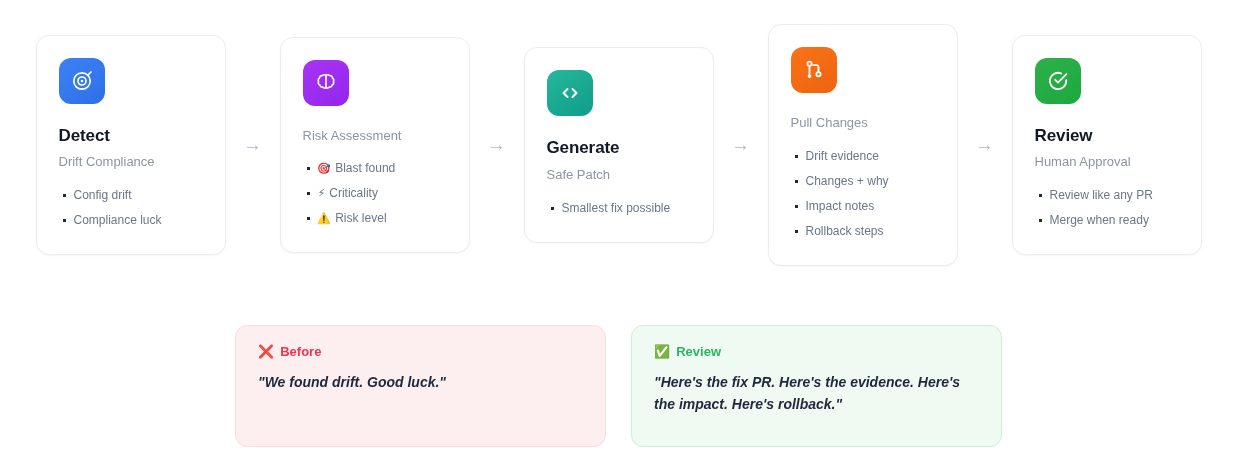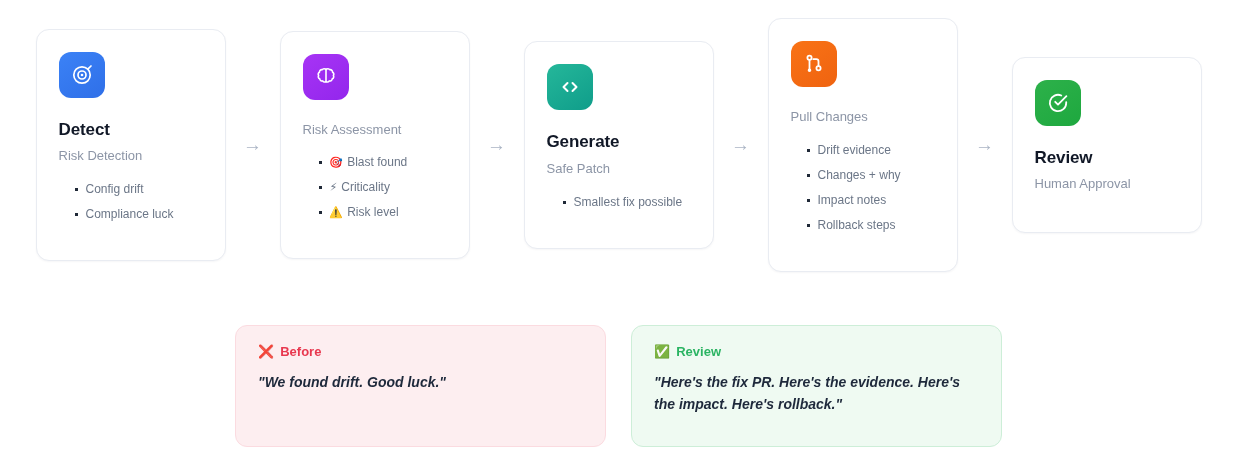--- a/index.html
+++ b/index.html
@@ -68,21 +68,21 @@
     line-height: 1.15;
   }
   .step-subtitle {
     font-size: 13px;
     color: #8c95a6;
     margin: 0 0 18px 0;
     line-height: 1.2;
   }
   .step-list {
     list-style: none;
-    margin: 16px;
+    margin: 4px;
     padding: 0;
   }
   .step-list li {
     font-size: 12px;
     color: #6b7687;
     line-height: 1.25;
     margin-bottom: 10px;
     padding-left: 11px;
     position: relative;
     white-space: nowrap;
@@ -166,21 +166,21 @@
     <div class="step-card">
       <div class="icon-tile tile-blue">
         <svg width="24" height="24" viewBox="0 0 24 24" fill="none" stroke="#fff" stroke-width="1.7" stroke-linecap="round">
           <circle cx="12" cy="12" r="8.2"></circle>
           <circle cx="12" cy="12" r="4"></circle>
           <circle cx="12" cy="12" r="1.3" fill="#fff" stroke="none"></circle>
           <path d="M17.8 6.2 L21 3"></path>
         </svg>
       </div>
       <div class="step-title">Detect</div>
-      <div class="step-subtitle">Risk Detection</div>
+      <div class="step-subtitle">Drift Compliance</div>
       <ul class="step-list">
         <li><span>Config drift</span></li>
         <li><span>Compliance luck</span></li>
       </ul>
     </div>
     <div class="arrow">
       <span style="font-size: 19px;">→</span>
     </div>
     <div class="step-card">
       <div class="icon-tile tile-purple">
@@ -239,20 +239,24 @@
     </div>
     <div class="step-card">
       <div class="icon-tile tile-green">
         <svg width="24" height="24" viewBox="0 0 24 24" fill="none" stroke="#fff" stroke-width="1.8" stroke-linecap="round" stroke-linejoin="round">
           <path d="M20.2 11.1v.9a8.2 8.2 0 1 1-4.9-7.5"></path>
           <polyline points="20.4,5.2 12,13.6 9.2,10.8"></polyline>
         </svg>
       </div>
       <div class="step-title">Review</div>
       <div class="step-subtitle">Human Approval</div>
+      <ul class="step-list">
+        <li><span>Review like any PR</span></li>
+        <li><span>Merge when ready</span></li>
+      </ul>
     </div>
   </div>
 
 <div id="compare">
   <div class="compare-card before-card">
     <div class="compare-label before-label">
       <span class="label-glyph">❌</span>
       <span>Before</span>
     </div>
     <p class="compare-quote">"We found drift. Good luck."</p>

